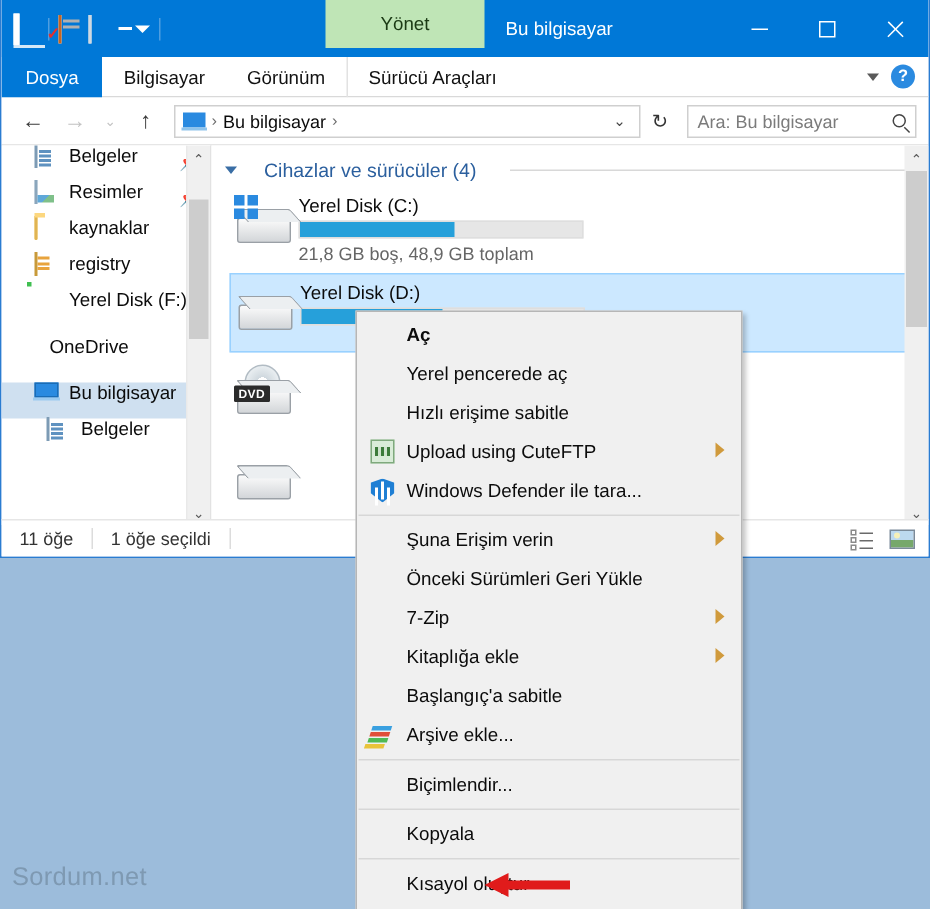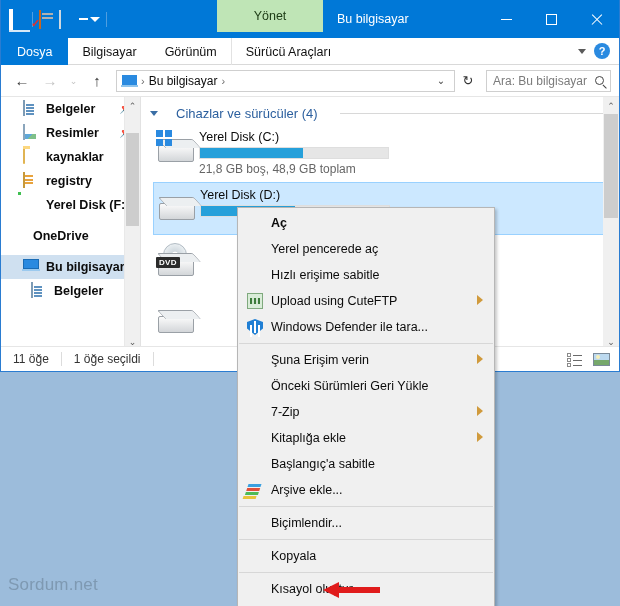--- a/index.html
+++ b/index.html
@@ -183,21 +183,21 @@
   .addr-spacer { flex: 1; }
   .addr-chev {
     width: 22px; height: 20px; display: flex; align-items: center; justify-content: center;
     font-size: 10px; color: #444;
   }
   .refreshbtn {
     width: 22px; height: 22px; display: flex; align-items: center; justify-content: center;
     font-size: 13px; color: #333; flex: none;
   }
   .searchbox {
-    width: 125px; height: 22px;
+    width: 153px; height: 22px;
     border: 1px solid #cfcfcf;
     display: flex; align-items: center;
     padding: 0 6px;
     margin-left: 5px;
     flex: none;
   }
   .searchbox .ph { flex: 1; font-size: 12px; color: #7b7b7b; }
   .mag {
     width: 9px; height: 9px; border: 1.4px solid #444; border-radius: 50%;
     position: relative;
@@ -217,25 +217,24 @@
   
   .navpane {
     width: 139px;
     background: #fff;
     position: relative;
     overflow: hidden;
     flex: none;
   }
   .navitem {
     height: 24px;
-    display: flex; align-items: center;
+    display: flex; align-items: flex-start;
     font-size: 12.5px; color: #0b0b0b;
     white-space: nowrap;
     position: relative;
-    font-weight: bold;
   }
   .navitem.selected { background: #cfe0f0; }
   .navitem .ni-icon { width: 18px; height: 16px; margin-right: 5px; flex: none; position: relative; }
   .navitem .pin {
     position: absolute; right: 7px; top: 5px;
     color: #8c9baa; font-size: 11px;
   }
   .indent-0 { padding-left: 9px; }
   .indent-1 { padding-left: 22px; }
   .indent-2 { padding-left: 30px; }

